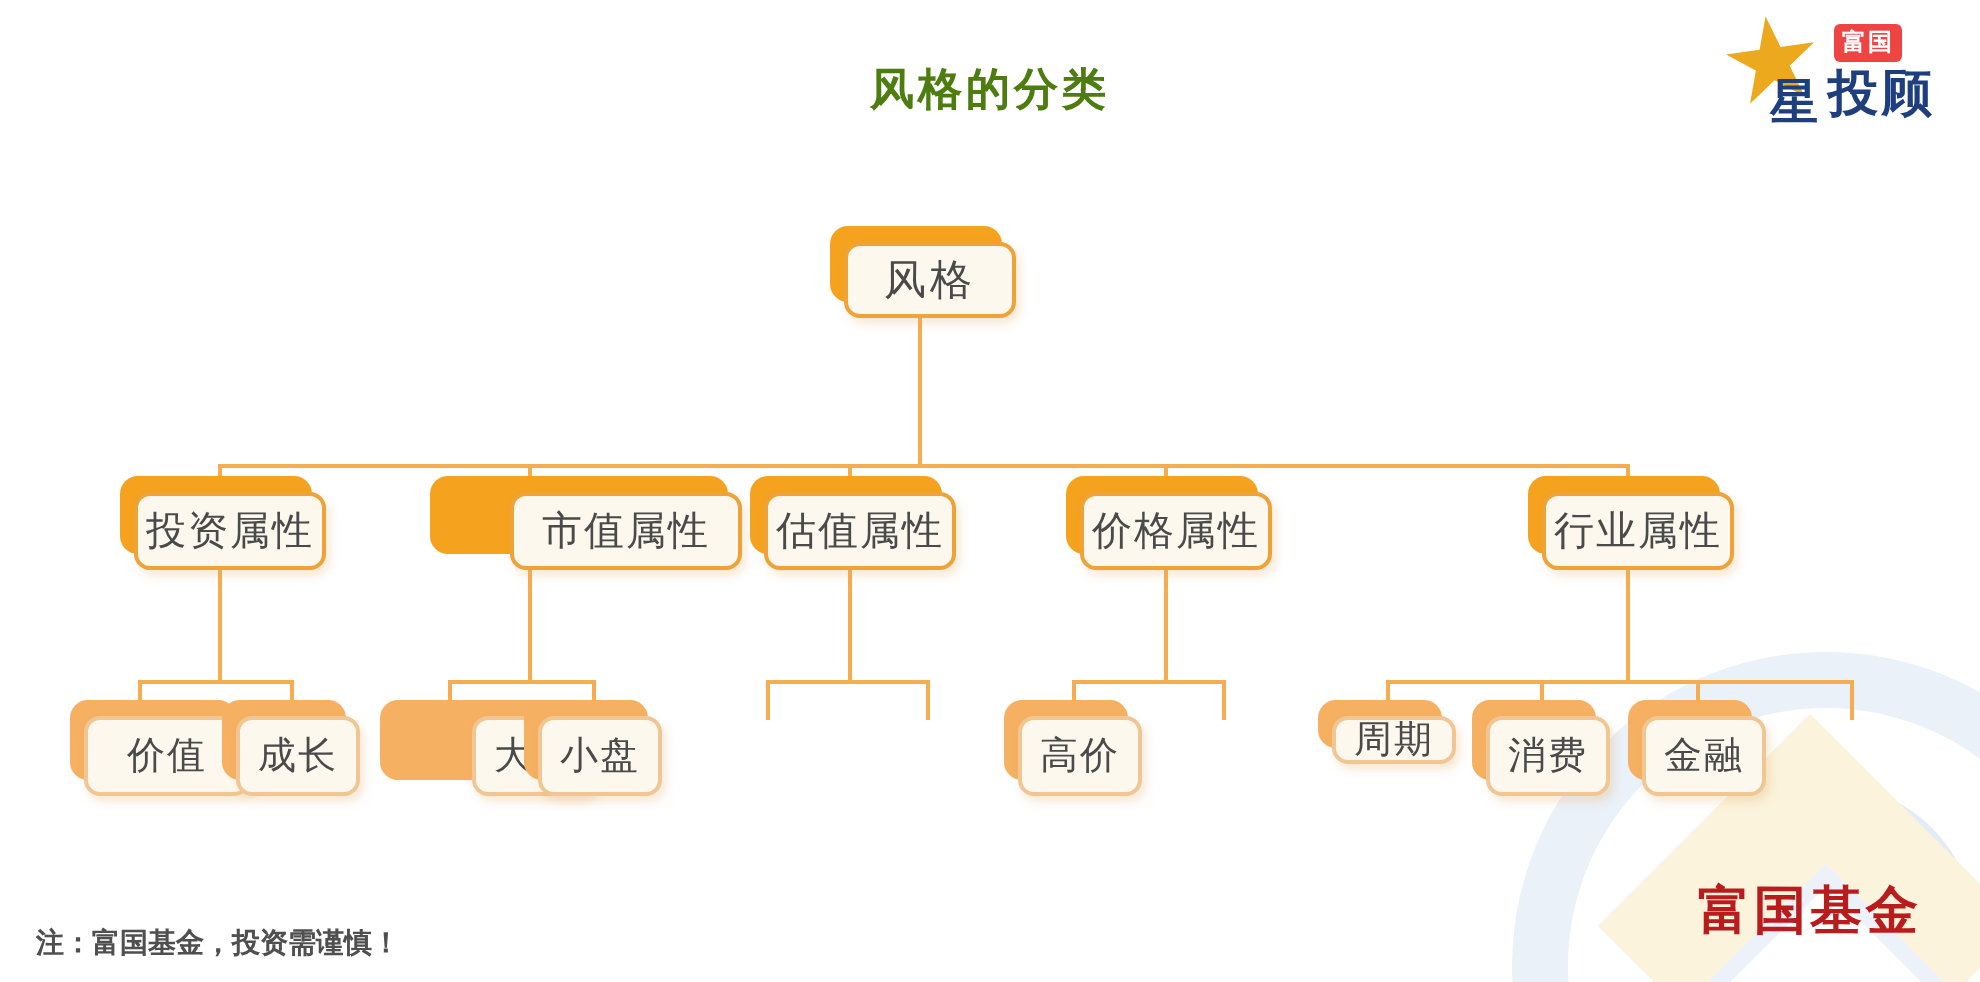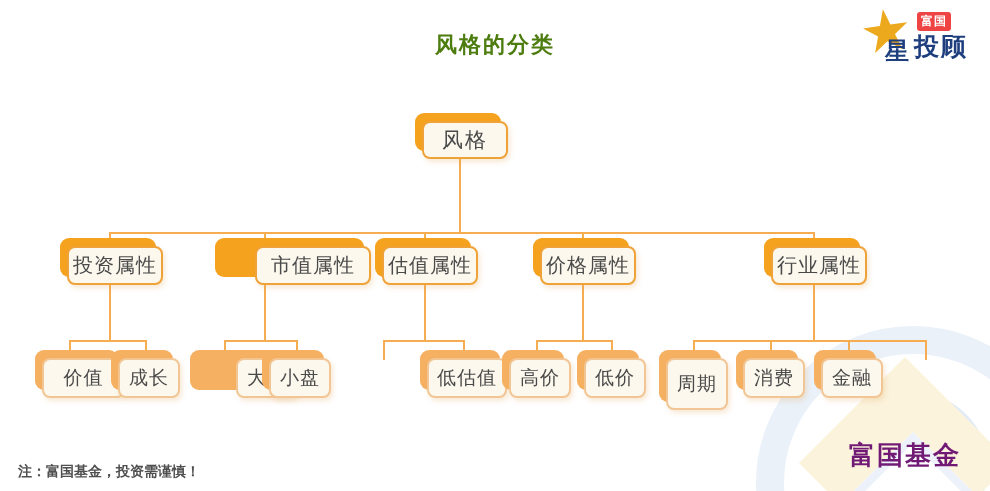--- a/index.html
+++ b/index.html
@@ -21,21 +21,21 @@
                color:#1E3E7E;letter-spacing:2px;}
 
   
   .wm{position:absolute;z-index:0;}
   .wm-ring{left:756px;top:326px;width:258px;height:258px;border-radius:50%;
            border:28px solid #EAF1F9;}
   .wm-circle{left:838px;top:392px;width:150px;height:150px;border-radius:50%;background:#E2EBF7;}
   .wm-diamond{left:830px;top:388px;width:150px;height:150px;background:#FBF3DC;transform:rotate(45deg);}
   .wm-diamond2{left:850px;top:458px;width:110px;height:110px;background:#ffffff;
                border:8px solid #EDF2FA;transform:rotate(45deg);}
-  .wm-text{left:849px;top:438px;font-size:26px;font-weight:bold;color:#701a75;letter-spacing:2px;}
+  .wm-text{left:849px;top:438px;font-size:26px;font-weight:bold;color:#b91c1c;letter-spacing:2px;}
 
   
   #tree{position:absolute;left:0;top:0;width:990px;height:491px;z-index:1;}
   .cline{position:absolute;background:#F6AC50;z-index:1;}
   .node{position:absolute;z-index:2;}
   .node .back{position:absolute;left:-7px;top:-8px;width:100%;height:100%;
               border-radius:9px;background:#F5A21E;}
   .node .front{position:relative;width:100%;height:100%;box-sizing:border-box;
                background:#FCF8ED;border:2px solid #EFA238;border-radius:8px;
                display:flex;align-items:center;justify-content:center;
@@ -124,41 +124,33 @@
         <div class="front">大盘</div>
       </div>
       <div class="node lvl3" style="left: 269px; top: 358px; width: 62px; height: 40px;">
         <div class="back"></div>
         <div class="front">小盘</div>
       </div>
       <div class="node lvl2" style="left: 382px; top: 246px; width: 96px; height: 39px;">
         <div class="back"></div>
         <div class="front">估值属性</div>
       </div>
-      <div class="node lvl3" style="left: 427px; top: 358px; width: 80px; height: 40px;">
-        <div class="back"></div>
-        <div class="front">低估值</div>
-      </div>
       <div class="node lvl2" style="left: 540px; top: 246px; width: 96px; height: 39px;">
         <div class="back"></div>
         <div class="front">价格属性</div>
       </div>
       <div class="node lvl3" style="left: 509px; top: 358px; width: 62px; height: 40px;">
         <div class="back"></div>
         <div class="front">高价</div>
       </div>
-      <div class="node lvl3" style="left: 584px; top: 358px; width: 62px; height: 40px;">
-        <div class="back"></div>
-        <div class="front">低价</div>
-      </div>
       <div class="node lvl2" style="left: 771px; top: 246px; width: 96px; height: 39px;">
         <div class="back"></div>
         <div class="front">行业属性</div>
       </div>
-      <div class="node lvl3" style="left: 666px; top: 358px; width: 62px; height: 52px;">
+      <div class="node lvl3" style="left: 666px; top: 358px; width: 62px; height: 24px;">
         <div class="back"></div>
         <div class="front">周期</div>
       </div>
       <div class="node lvl3" style="left: 743px; top: 358px; width: 62px; height: 40px;">
         <div class="back"></div>
         <div class="front">消费</div>
       </div>
       <div class="node lvl3" style="left: 821px; top: 358px; width: 62px; height: 40px;">
         <div class="back"></div>
         <div class="front">金融</div>

